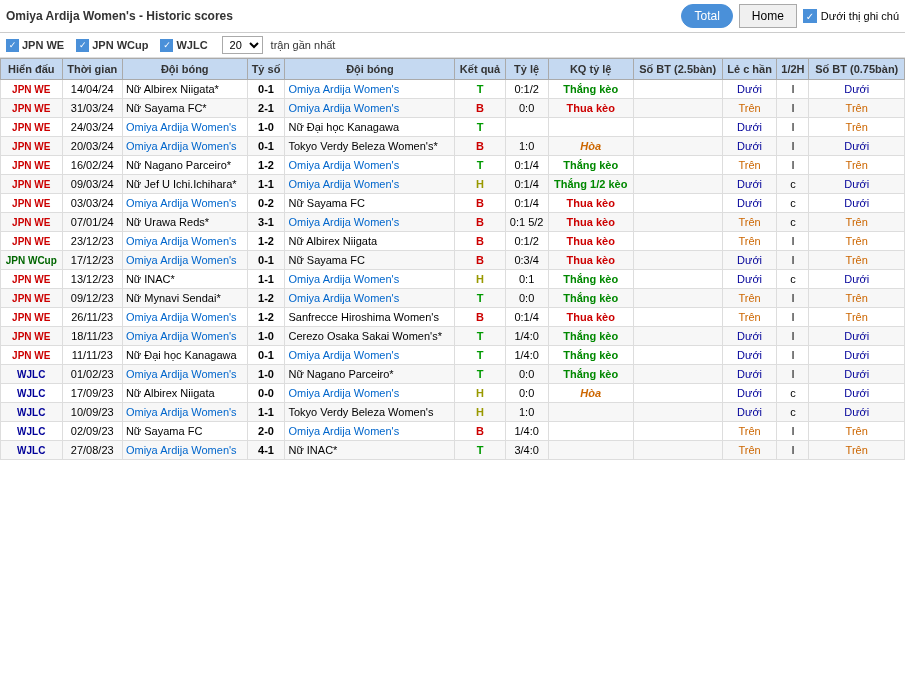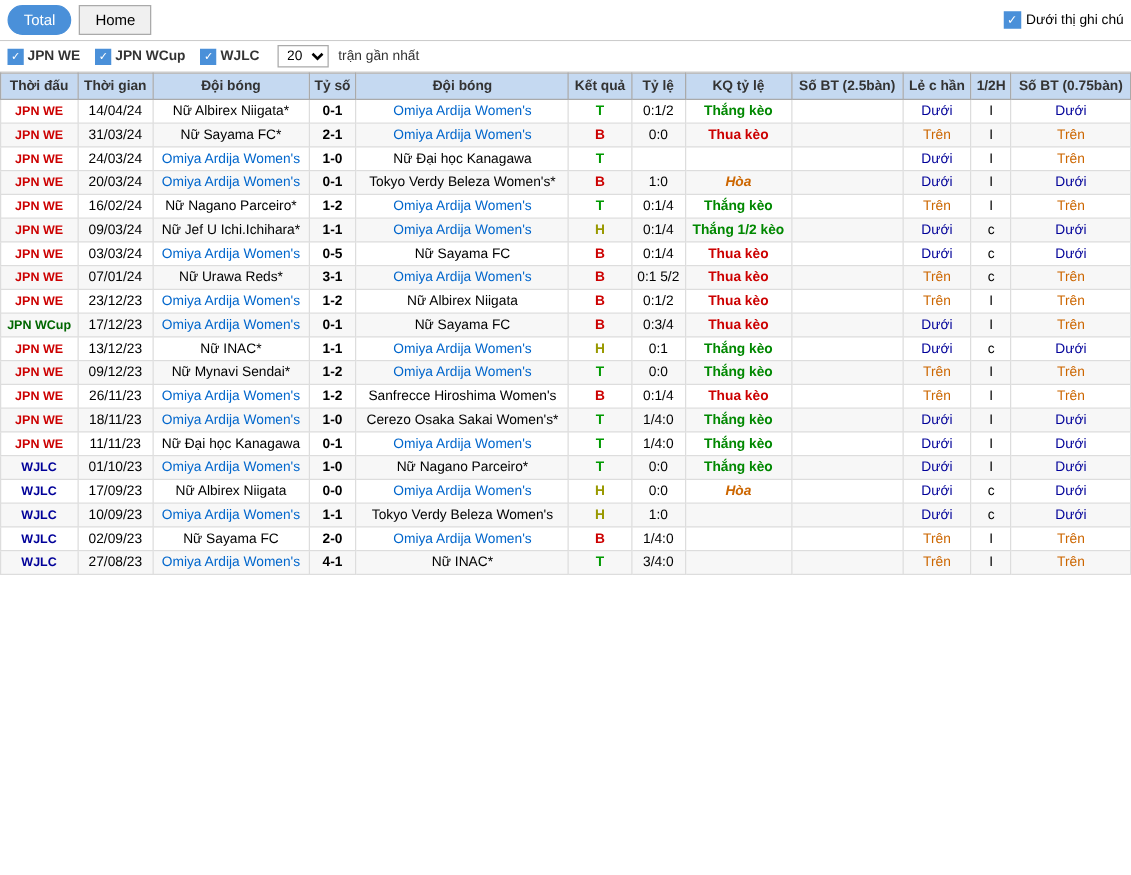--- a/index.html
+++ b/index.html
@@ -30,36 +30,37 @@
     .select-box { border: 1px solid #aaa; padding: 1px 3px; font-size: 11px; background: #fff; }
     .filter-text { font-size: 11px; color: #333; }
 
     table { width: 100%; border-collapse: collapse; }
     thead tr { background: #c5d9f1; }
     thead th { padding: 4px 3px; font-size: 11px; font-weight: bold; text-align: center; border: 1px solid #aaa; color: #333; }
     tbody tr { border-bottom: 1px solid #e0e0e0; }
     tbody tr:nth-child(odd) { background: #fff; }
     tbody tr:nth-child(even) { background: #f7f7f7; }
     td { padding: 3px 3px; font-size: 11px; text-align: center; border: 1px solid #ddd; }
-    .td-left { text-align: center; margin-left: 16px; }
+    .td-left { text-align: left; margin-left: 16px; }
     .blue-link { color: #0066cc; }
     .red-text { color: #cc0000; font-weight: bold; }
     .green-text { color: #008800; font-weight: bold; }
     .orange-text { color: #cc6600; font-weight: bold; font-style: italic; }
     .bold { font-weight: bold; }
     .result-T { color: #009900; }
     .result-B { color: #cc0000; }
     .result-H { color: #999900; }
     .league-col { font-size: 10px; font-weight: bold; color: #333; }
     .score-col { font-weight: bold; }
   </style>
 </head>
 <body>
 
 <div class="header-bar">
+  <span class="header-title">Omiya Ardija Women's - Historic scores</span>
   <button class="tab-btn active">Total</button>
   <button class="tab-btn">Home</button>
   <div class="show-notes">
     <span class="checkbox-icon"></span>
     <span>Dưới thị ghi chú</span>
   </div>
 </div>
 
 <div class="filter-row">
   <div class="filter-checkbox">
@@ -79,21 +80,21 @@
     <option selected="">20</option>
     <option>30</option>
     <option>50</option>
   </select>
   <span class="filter-text" style="margin-left:4px">trận gần nhất</span>
 </div>
 
 <table>
   <thead>
     <tr>
-      <th>Thời đấu</th>
+      <th>Hiển đấu</th>
       <th>Thời gian</th>
       <th>Đội bóng</th>
       <th>Tỷ số</th>
       <th>Đội bóng</th>
       <th>Kết quả</th>
       <th>Tỷ lệ</th>
       <th>KQ tỷ lệ</th>
       <th>Số BT (2.5bàn)</th>
       <th>Lẻ c hần</th>
       <th>1/2H</th>
@@ -182,21 +183,21 @@
     <td class="green-text">Thắng 1/2 kèo</td>
     <td></td>
     <td style="color:#000099">Dưới</td>
     <td>c</td>
     <td style="color: rgb(0, 0, 153);">Dưới</td>
   </tr>
       <tr>
     <td class="league-col" style="color:#cc0000">JPN WE</td>
     <td>03/03/24</td>
     <td class="td-left blue-link">Omiya Ardija Women's</td>
-    <td class="score-col">0-5</td>
+    <td class="score-col">0-2</td>
     <td class="td-left ">Nữ Sayama FC</td>
     <td class="result-B bold">B</td>
     <td>0:1/4</td>
     <td class="red-text">Thua kèo</td>
     <td></td>
     <td style="color:#000099">Dưới</td>
     <td>c</td>
     <td style="color: rgb(0, 0, 153);">Dưới</td>
   </tr>
       <tr>
@@ -306,21 +307,21 @@
     <td class="result-T bold">T</td>
     <td>1/4:0</td>
     <td class="green-text">Thắng kèo</td>
     <td></td>
     <td style="color:#000099">Dưới</td>
     <td>I</td>
     <td style="color: rgb(0, 0, 153);">Dưới</td>
   </tr>
       <tr>
     <td class="league-col" style="color:#000099">WJLC</td>
-    <td>01/10/23</td>
+    <td>01/02/23</td>
     <td class="td-left blue-link">Omiya Ardija Women's</td>
     <td class="score-col">1-0</td>
     <td class="td-left ">Nữ Nagano Parceiro*</td>
     <td class="result-T bold">T</td>
     <td>0:0</td>
     <td class="green-text">Thắng kèo</td>
     <td></td>
     <td style="color:#000099">Dưới</td>
     <td>I</td>
     <td style="color: rgb(0, 0, 153);">Dưới</td>

